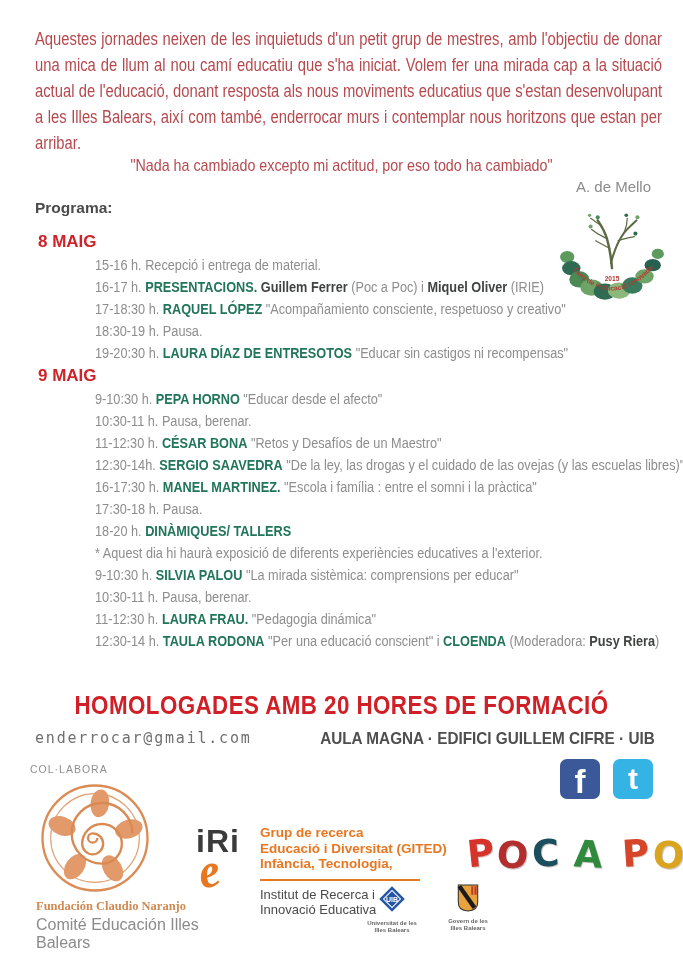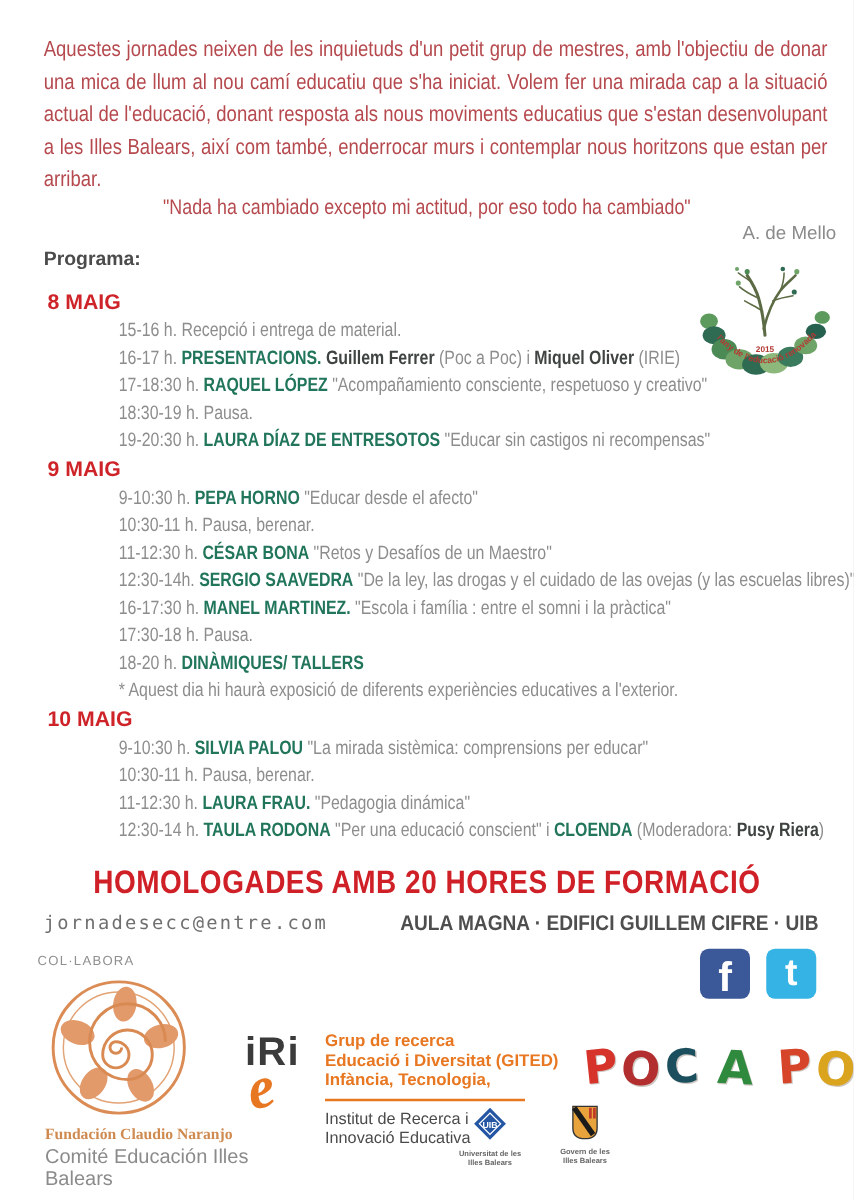--- a/index.html
+++ b/index.html
@@ -7,21 +7,21 @@
         font-family:"Liberation Sans",sans-serif;}
   .abs{position:absolute;}
 
   
   .intro{left:35px;top:26px;width:742px;transform:scaleX(0.845);transform-origin:0 0;
          font-size:17.5px;line-height:26px;color:#b5494e;text-align:justify;}
 
   
   .quote-line{left:-65px;top:156px;width:813px;transform:scaleX(0.84);transform-origin:50% 0;
               text-align:center;font-size:17px;color:#b5494e;}
-  .quote-author{top:178px;right:14px;font-size:15px;color:#8b8b8b;}
+  .quote-author{top:178px;right:32px;font-size:15px;color:#8b8b8b;}
 
   .programa-label{left:35px;top:199px;font-size:15.5px;font-weight:bold;color:#4b4b4b;}
 
   
   .tree-logo{top:204px;right:14px;width:114px;height:106px;}
 
   
   .program{left:38px;top:230px;width:644px;}
   .day{padding-left:57px;}
   .day-name{margin-left:-57px;color:#ce2429;font-weight:bold;font-size:17px;line-height:24px;}
@@ -146,30 +146,29 @@
         <div class="sched-line"><span class="seg seg-plain">9-10:30 h. </span><span class="seg seg-name">PEPA HORNO</span><span class="seg seg-plain"> "Educar desde el afecto"</span></div>
         <div class="sched-line"><span class="seg seg-plain">10:30-11 h. Pausa, berenar.</span></div>
         <div class="sched-line"><span class="seg seg-plain">11-12:30 h. </span><span class="seg seg-name">CÉSAR BONA</span><span class="seg seg-plain"> "Retos y Desafíos de un Maestro"</span></div>
         <div class="sched-line"><span class="seg seg-plain">12:30-14h. </span><span class="seg seg-name">SERGIO SAAVEDRA</span><span class="seg seg-plain"> "De la ley, las drogas y el cuidado de las ovejas (y las escuelas libres)"</span></div>
         <div class="sched-line"><span class="seg seg-plain">16-17:30 h. </span><span class="seg seg-name">MANEL MARTINEZ.</span><span class="seg seg-plain"> "Escola i família : entre el somni i la pràctica"</span></div>
         <div class="sched-line"><span class="seg seg-plain">17:30-18 h. Pausa.</span></div>
         <div class="sched-line"><span class="seg seg-plain">18-20 h. </span><span class="seg seg-name">DINÀMIQUES/ TALLERS</span></div>
         <div class="sched-line"><span class="seg seg-plain">* Aquest dia hi haurà exposició de diferents experiències educatives a l'exterior.</span></div>
       </div>
       <div class="day">
-        <div class="day-name">10 MAIG</div>
         <div class="sched-line"><span class="seg seg-plain">9-10:30 h. </span><span class="seg seg-name">SILVIA PALOU</span><span class="seg seg-plain"> "La mirada sistèmica: comprensions per educar"</span></div>
         <div class="sched-line"><span class="seg seg-plain">10:30-11 h. Pausa, berenar.</span></div>
         <div class="sched-line"><span class="seg seg-plain">11-12:30 h. </span><span class="seg seg-name">LAURA FRAU.</span><span class="seg seg-plain"> "Pedagogia dinámica"</span></div>
         <div class="sched-line"><span class="seg seg-plain">12:30-14 h. </span><span class="seg seg-name">TAULA RODONA</span><span class="seg seg-plain"> "Per una educació conscient" i </span><span class="seg seg-name">CLOENDA</span><span class="seg seg-plain"> (Moderadora: </span><span class="seg seg-dark">Pusy Riera</span><span class="seg seg-plain">)</span></div>
       </div>
     </div>
 
   <div class="abs homolog">HOMOLOGADES AMB 20 HORES DE FORMACIÓ</div>
-  <div class="abs email">jornadesecc@entre.com</div>
+  <div class="abs email">enderrocar@gmail.com</div>
   <div class="abs venue">AULA MAGNA · EDIFICI GUILLEM CIFRE · UIB</div>
   <div class="abs collabora">COL·LABORA</div>
 
   <div class="abs fcn">
     <svg width="118" height="112" viewBox="0 0 100 96">
       <circle cx="50" cy="48" r="45" fill="#fff" stroke="#db8c55" stroke-width="2"></circle>
       <circle cx="50" cy="48" r="38" fill="none" stroke="#e2a375" stroke-width="1"></circle>
       <g fill="#e29a6b">
         <ellipse cx="50" cy="18" rx="8" ry="12" transform="rotate(8,50,48)"></ellipse>
         <ellipse cx="50" cy="18" rx="8" ry="12" transform="rotate(75,50,48)"></ellipse>

